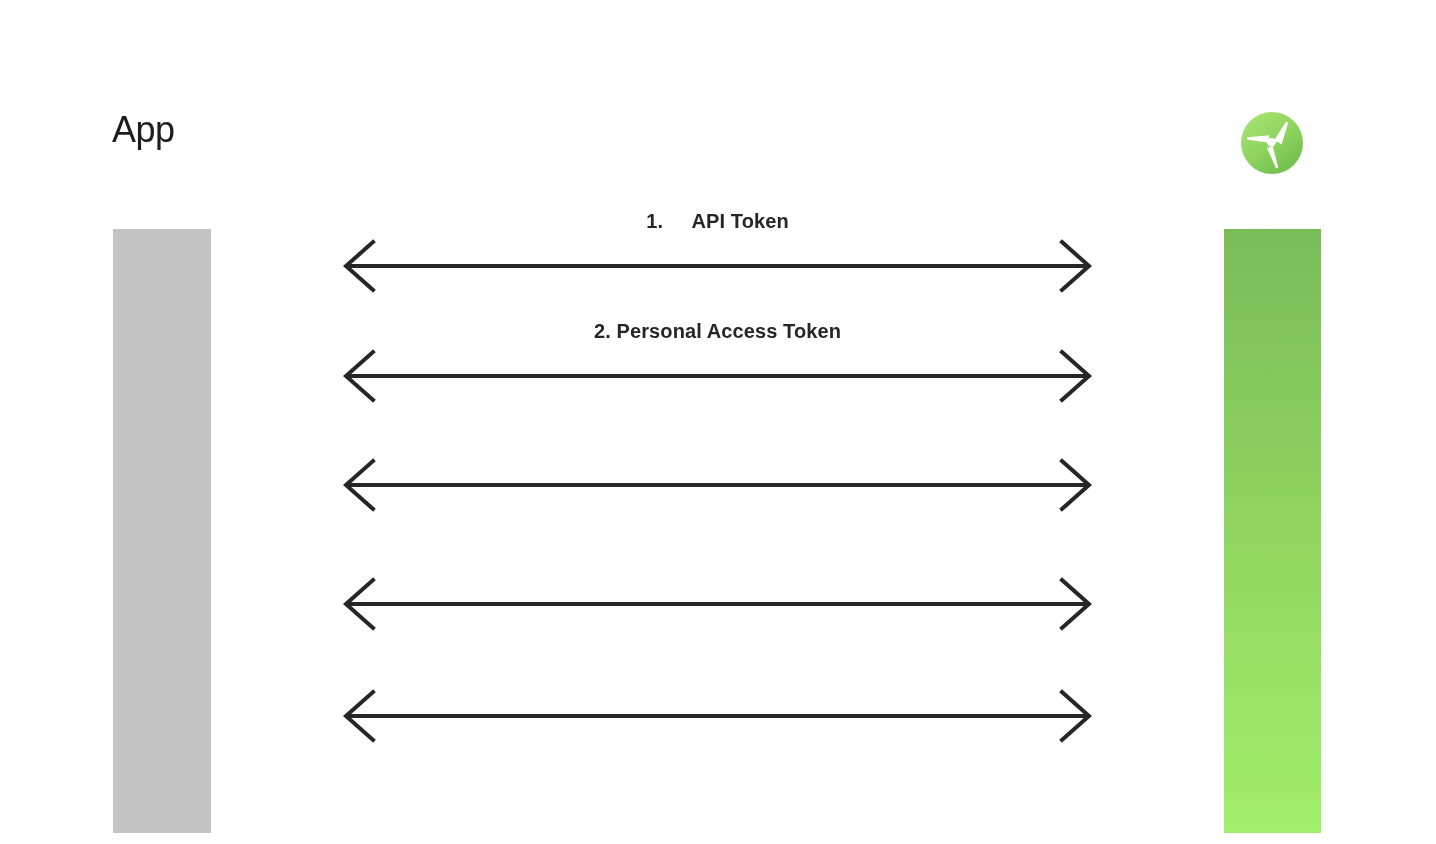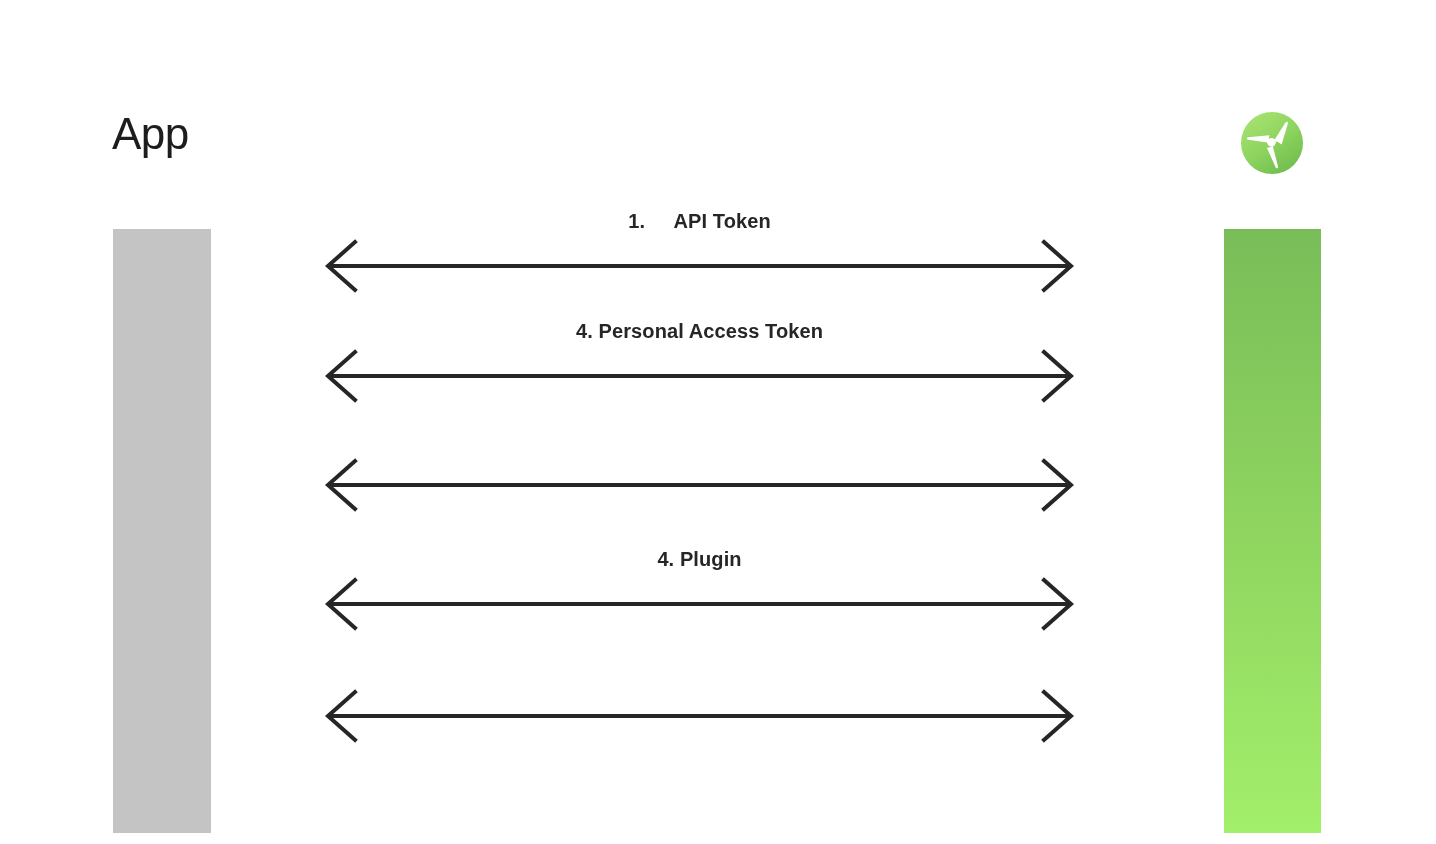--- a/index.html
+++ b/index.html
@@ -22,21 +22,21 @@
     inset: 0;
     width: 1436px;
     height: 844px;
   }
 
   
   .actor-app-label {
     position: absolute;
     left: 112px;
     top: 112px;
-    font-size: 44px;
+    font-size: 36px;
     font-weight: 300;
     letter-spacing: -0.5px;
     color: #1d1d1d;
     line-height: 1;
     white-space: nowrap;
   }
   .lifeline-app {
     position: absolute;
     left: 113px;
     top: 229px;
@@ -67,21 +67,21 @@
   
   .messages {
     position: absolute;
     left: 0;
     top: 0;
     width: 1436px;
     height: 844px;
   }
   .message {
     position: absolute;
-    left: 317px;
+    left: 335px;
     width: 765px;
     height: 86px;
   }
   .message-label {
     position: absolute;
     left: 0;
     top: 0;
     width: 765px;
     text-align: center;
     font-size: 20px;
@@ -142,21 +142,21 @@
           <g fill="none" stroke="#262626" stroke-width="4" stroke-linecap="square" stroke-linejoin="miter">
             <line x1="12" y1="30" x2="753" y2="30"></line>
             <polyline points="38,6 11,30 38,54"></polyline>
             <polyline points="727,6 754,30 727,54"></polyline>
           </g>
         </svg>
       </div>
     </div>
 
     <div class="message m2">
-      <div class="message-label">4. Personal Access Token</div>
+      <div class="message-label">2. Personal Access Token</div>
       <div class="message-arrow">
         <svg viewBox="0 0 765 60" xmlns="http://www.w3.org/2000/svg">
           <g fill="none" stroke="#262626" stroke-width="4" stroke-linecap="square" stroke-linejoin="miter">
             <line x1="12" y1="30" x2="753" y2="30"></line>
             <polyline points="38,6 11,30 38,54"></polyline>
             <polyline points="727,6 754,30 727,54"></polyline>
           </g>
         </svg>
       </div>
     </div>
@@ -167,21 +167,20 @@
           <g fill="none" stroke="#262626" stroke-width="4" stroke-linecap="square" stroke-linejoin="miter">
             <line x1="12" y1="30" x2="753" y2="30"></line>
             <polyline points="38,6 11,30 38,54"></polyline>
             <polyline points="727,6 754,30 727,54"></polyline>
           </g>
         </svg>
       </div>
     </div>
 
     <div class="message m4">
-      <div class="message-label">4. Plugin</div>
       <div class="message-arrow">
         <svg viewBox="0 0 765 60" xmlns="http://www.w3.org/2000/svg">
           <g fill="none" stroke="#262626" stroke-width="4" stroke-linecap="square" stroke-linejoin="miter">
             <line x1="12" y1="30" x2="753" y2="30"></line>
             <polyline points="38,6 11,30 38,54"></polyline>
             <polyline points="727,6 754,30 727,54"></polyline>
           </g>
         </svg>
       </div>
     </div>

